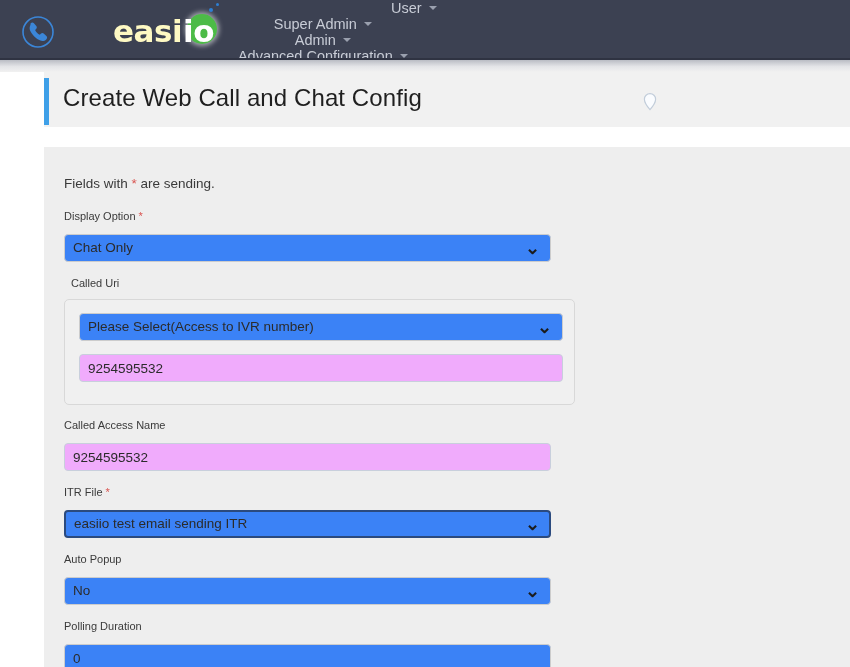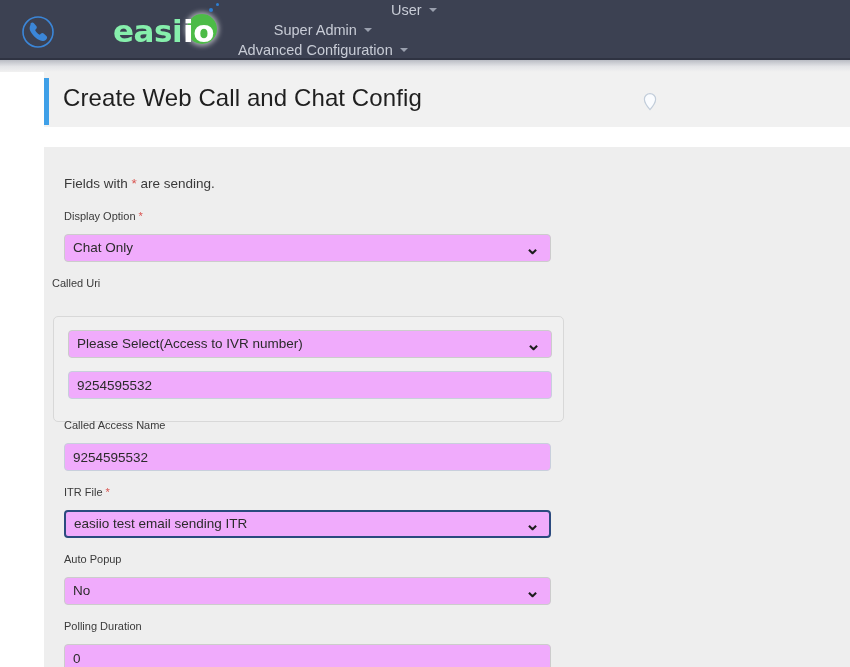--- a/index.html
+++ b/index.html
@@ -36,21 +36,21 @@
     position: absolute;
     left: 113px; top: 13px;
     height: 36px;
     display: flex;
     align-items: center;
     font-size: 30px;
     font-weight: bold;
     letter-spacing: -0.5px;
   }
   .logo-easi {
-    color: #86efac;
+    color: #fef9c3;
     font-family: "DejaVu Sans", sans-serif;
     font-weight: bold;
     font-size: 31px;
   }
   .logo-io-wrap {
     position: relative;
     display: inline-block;
     margin-left: -2px;
   }
   .logo-io-circle {
@@ -162,21 +162,21 @@
     position: absolute;
     font-size: 11px;
     color: #3a3a3a;
   }
 
   .ctl {
     position: absolute;
     left: 20px;
     width: 487px;
     height: 28px;
-    background: #f0abfc;
+    background: #3b82f6;
     border: 1px solid #cccccc;
     border-radius: 4px;
     font-size: 13.5px;
     font-family: "Liberation Sans", sans-serif;
     color: #2b2b2b;
     padding: 0 8px;
     line-height: 26px;
   }
   select.ctl {
     -webkit-appearance: none;
@@ -199,27 +199,26 @@
     border: 1px solid #c8cfdc;
   }
   .focused {
     border: 2px solid #2b4a7e;
     line-height: 24px;
   }
 
   
   .group-box {
     position: absolute;
-    left: 9px; top: 0;
+    left: 20px; top: 0;
     width: 511px;
     height: 106px;
     background: #f0f0f0;
     border: 1px solid #d8d8d8;
     border-radius: 5px;
-    margin-top: 17px;
   }
   .group-inner { position: absolute; left: 14px; width: 484px; }
 </style>
 </head>
 <body>
 
 <div class="topnav">
 
   <div class="brand-phone">
     <svg width="42" height="42" viewBox="0 0 42 42" aria-hidden="true">
@@ -241,20 +240,24 @@
   <div class="navmenu">
     <div class="nav-item">
       <span>User</span>
       <span class="caret"></span>
     </div>
     <div class="nav-item">
       <span>Super Admin</span>
       <span class="caret"></span>
     </div>
     <div class="nav-item">
+      <span>Admin</span>
+      <span class="caret"></span>
+    </div>
+    <div class="nav-item">
       <span>Advanced Configuration</span>
       <span class="caret"></span>
     </div>
   </div>
 
   <div class="nav-underline"></div>
 </div>
 
 <div class="nav-shadow"></div>
 
@@ -278,21 +281,21 @@
     <span>Display Option</span>
     <span class="req-star">*</span>
   </div>
   <div class="sel-wrap" style="left:0; top:87px; width:527px;">
     <select class="ctl" style="top:0;">
       <option>Chat Only</option>
     </select>
     <span class="sel-chev" style="right: 31px; top: 14px; font-size: 18px; font-weight: bold;">⌄</span>
   </div>
 
-  <div class="field-label" style="left:8px; top:130px;">
+  <div class="field-label" style="left:27px; top:130px;">
     <span>Called Uri</span>
   </div>
 
   <div class="group-box" style="top:152px;">
     <div class="sel-wrap group-inner" style="top:13px; height:28px;">
       <select class="ctl" style="left:0; top:0; width:484px;">
         <option>Please Select(Access to IVR number)</option>
       </select>
       <span class="sel-chev" style="right: 11px; top: 14px; font-size: 18px; font-weight: bold;">⌄</span>
     </div>

